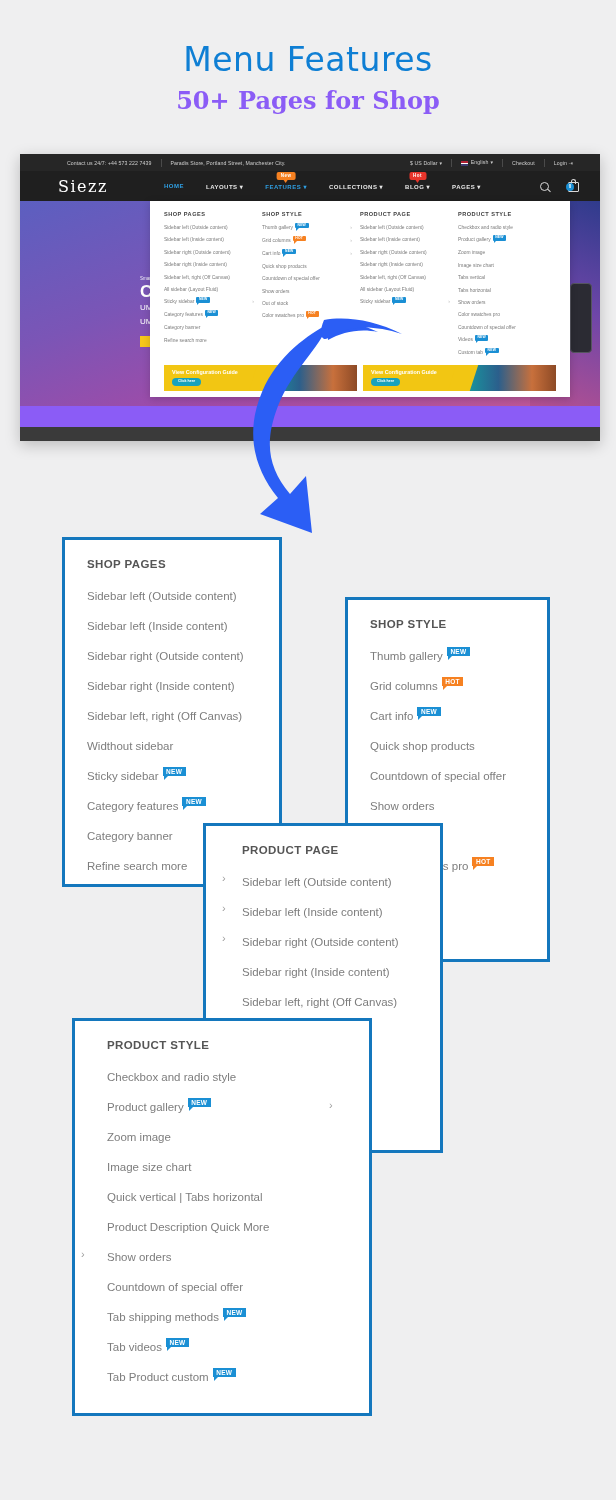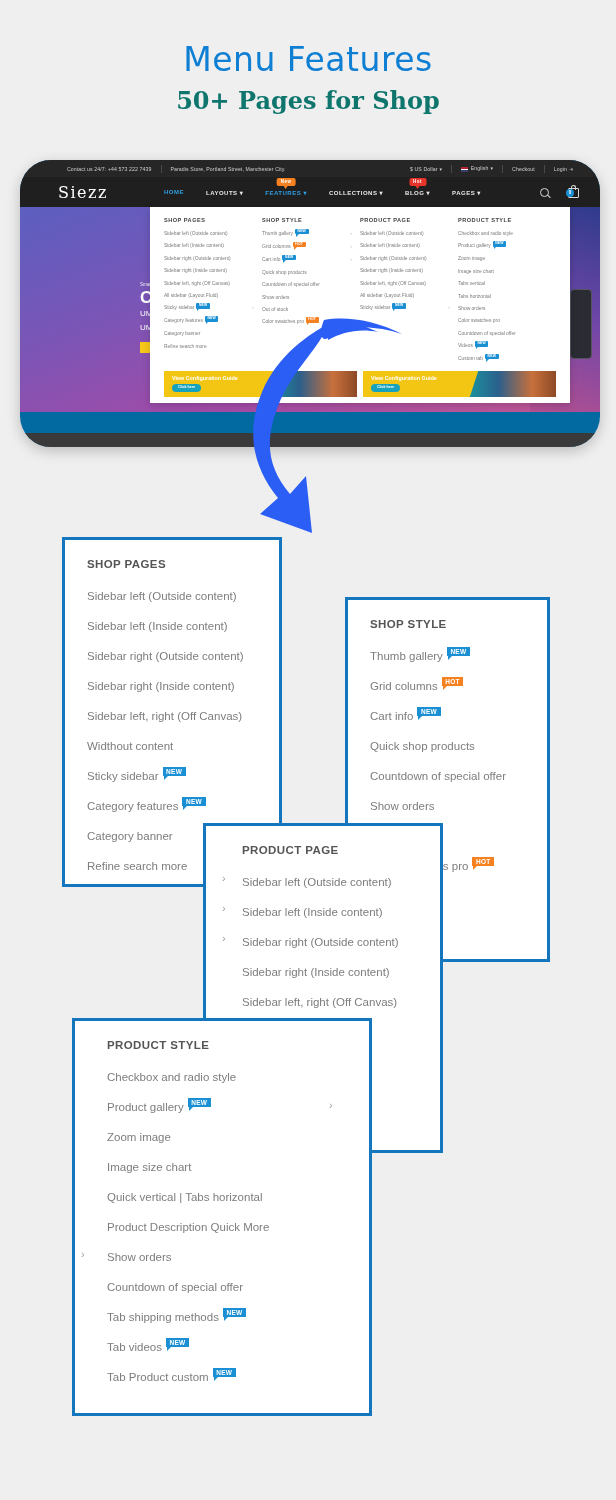--- a/index.html
+++ b/index.html
@@ -16,32 +16,31 @@
     position: absolute; top: 40px; left: 0; width: 616px;
     text-align: center;
     font-size: 33px; font-weight: 400; letter-spacing: .5px;
     color: #0f7fd4;
     font-family: "DejaVu Sans", sans-serif;
   }
   .title-sub {
     position: absolute; top: 86px; left: 0; width: 616px;
     text-align: center;
     font-size: 24px; font-weight: 700;
-    color: #0f766e;
+    color: #8b5cf6;
     font-family: "DejaVu Serif", serif;
   }
 
   
   .browser {
-    position: absolute; left: 20px; top: 160px;
+    position: absolute; left: 20px; top: 154px;
     width: 580px; height: 287px;
-    background: #0369a1;
+    background: #8b5cf6;
     box-shadow: 0 4px 14px rgba(0,0,0,.22);
     overflow: hidden;
-    border-radius: 31px;
   }
   .topbar {
     height: 17px; background: #262626;
     display: flex; align-items: center;
     font-size: 5.2px; color: #cfcfcf; letter-spacing: .1px;
   }
   .topbar .tb-left { display:flex; align-items:center; margin-left: 38px; }
   .topbar .tb-right { display:flex; align-items:center; margin-left: auto; margin-right: 18px; }
   .tb-item { padding: 0 9px; white-space: nowrap; }
   .tb-sep { width:1px; height:8px; background:#4a4a4a; }
@@ -373,21 +372,21 @@
   </svg>
 
   <div class="card" id="card-shop-pages">
     <div class="card-inner">
       <div class="card-head">SHOP PAGES</div>
       <div class="card-item"><span>Sidebar left (Outside content)</span></div>
       <div class="card-item"><span>Sidebar left (Inside content)</span></div>
       <div class="card-item"><span>Sidebar right (Outside content)</span></div>
       <div class="card-item"><span>Sidebar right (Inside content)</span></div>
       <div class="card-item"><span>Sidebar left, right (Off Canvas)</span></div>
-      <div class="card-item"><span>Widthout content</span></div>
+      <div class="card-item"><span>Widthout sidebar</span></div>
       <div class="card-item"><span>Sticky sidebar</span><span class="badge new">NEW</span></div>
       <div class="card-item"><span>Category features</span><span class="badge new">NEW</span></div>
       <div class="card-item"><span>Category banner</span></div>
       <div class="card-item"><span>Refine search more</span></div>
     </div>
   </div>
 
   <div class="card" id="card-shop-style">
     <div class="card-inner">
       <div class="card-head">SHOP STYLE</div>

